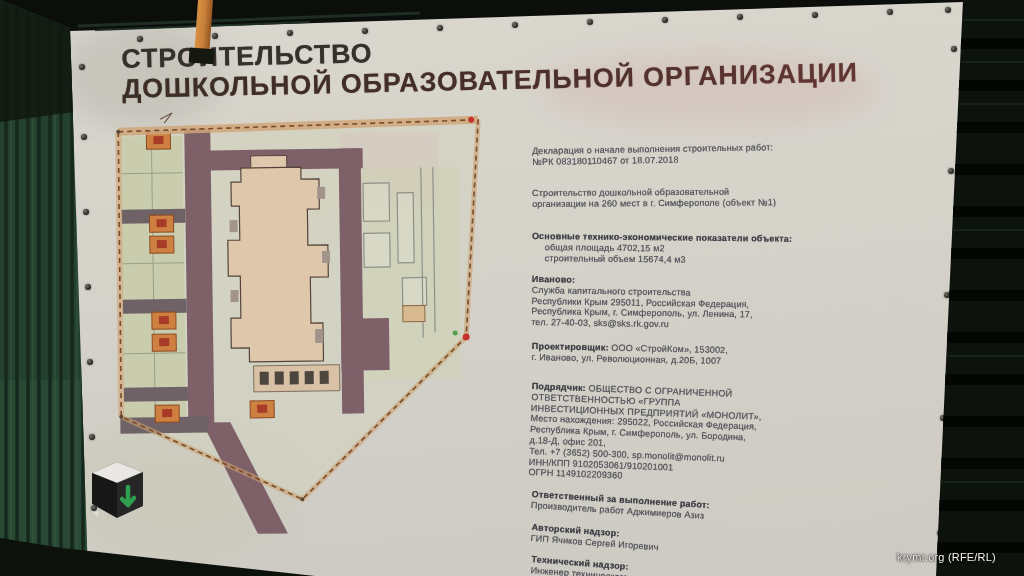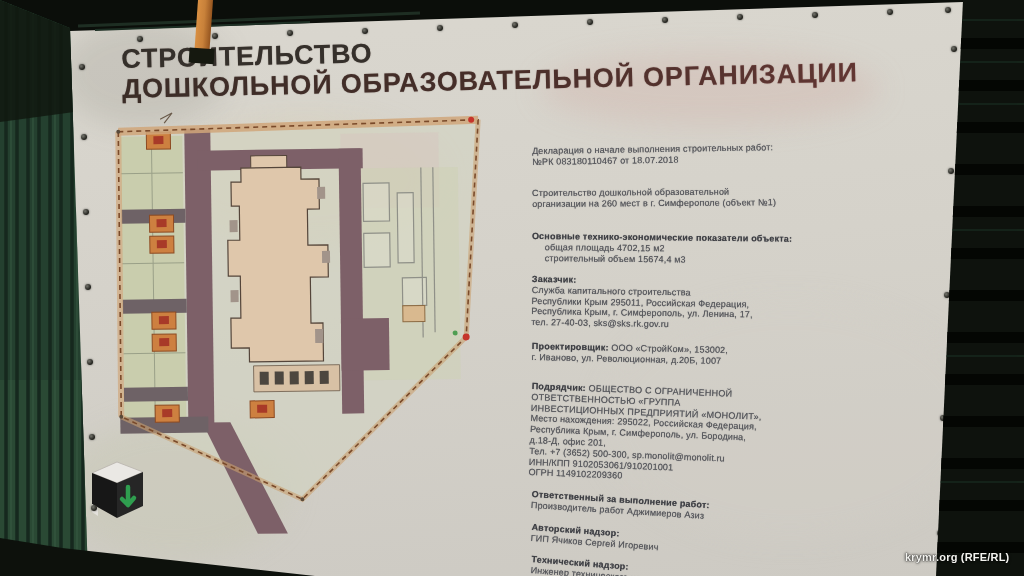--- a/index.html
+++ b/index.html
@@ -48,22 +48,22 @@
   .logo{position:absolute;left:86px;top:456px;z-index:3;}
 
   
   .grommet{position:absolute;width:6px;height:6px;border-radius:50%;z-index:3;
            background:radial-gradient(circle at 35% 35%,#74746c,#23231e 65%);
            box-shadow:0 0 2px rgba(40,40,35,.7);}
 
   
   .frame{position:absolute;left:0;top:0;z-index:4;pointer-events:none;}
   .watermark{position:absolute;left:897px;top:551px;z-index:5;color:#f4f4f0;
-             font-size:11px;font-weight:bold;letter-spacing:.2px;
-             text-shadow:0 0 3px #000,0 0 1px #000;margin-left:8px;}
+             font-size:11px;font-weight:normal;letter-spacing:.2px;
+             text-shadow:0 0 3px #000,0 0 1px #000;}
 </style>
 </head>
 <body>
 
 <div class="scene">
 
   <div class="banner"></div>
   <div class="patch p1"></div>
   <div class="patch p2"></div>
   <div class="patch p3"></div>
@@ -187,21 +187,21 @@
     <div class="block b2">
       <div>Строительство дошкольной образовательной</div>
       <div>организации на 260 мест в г. Симферополе (объект №1)</div>
     </div>
     <div class="block b3">
       <div><b>Основные технико-экономические показатели объекта:</b></div>
       <div class="ind">общая площадь 4702,15 м2</div>
       <div class="ind">строительный объем 15674,4 м3</div>
     </div>
     <div class="block b4">
-      <div><b>Заказчик:</b></div>
+      <div><b>Иваново:</b></div>
       <div>Служба капитального строительства</div>
       <div>Республики Крым 295011, Российская Федерация,</div>
       <div>Республика Крым, г. Симферополь, ул. Ленина, 17,</div>
       <div>тел. 27-40-03, sks@sks.rk.gov.ru</div>
     </div>
     <div class="block b5">
       <div>
         <b>Проектировщик:</b>
         <span>ООО «СтройКом», 153002,</span>
       </div>

